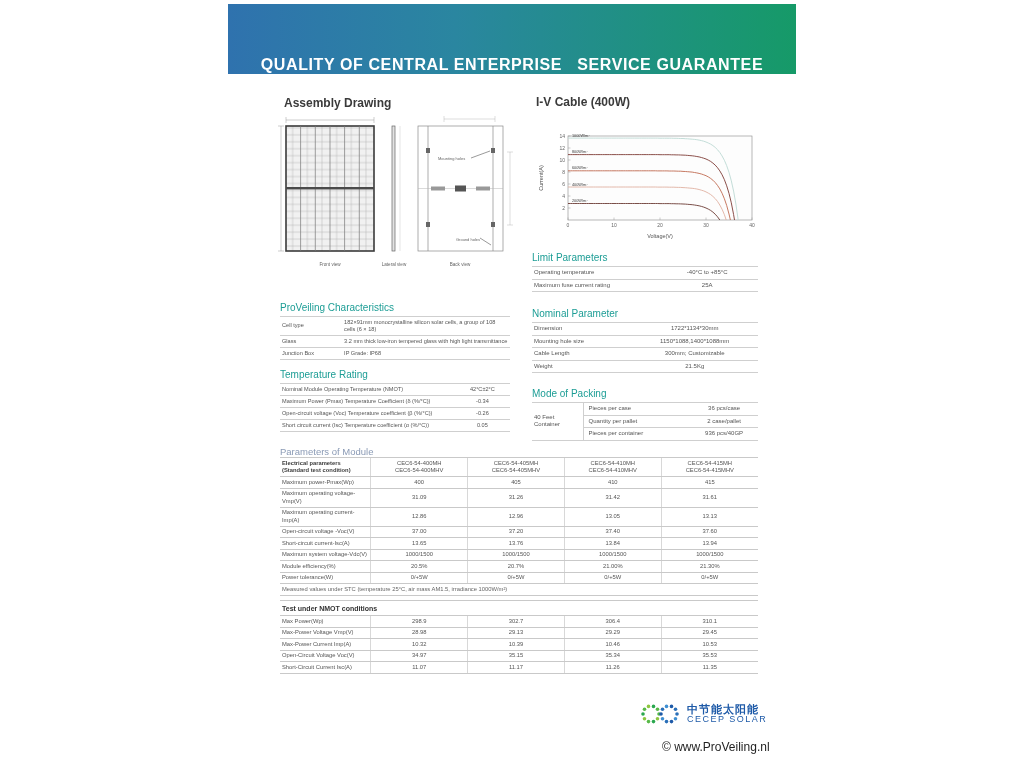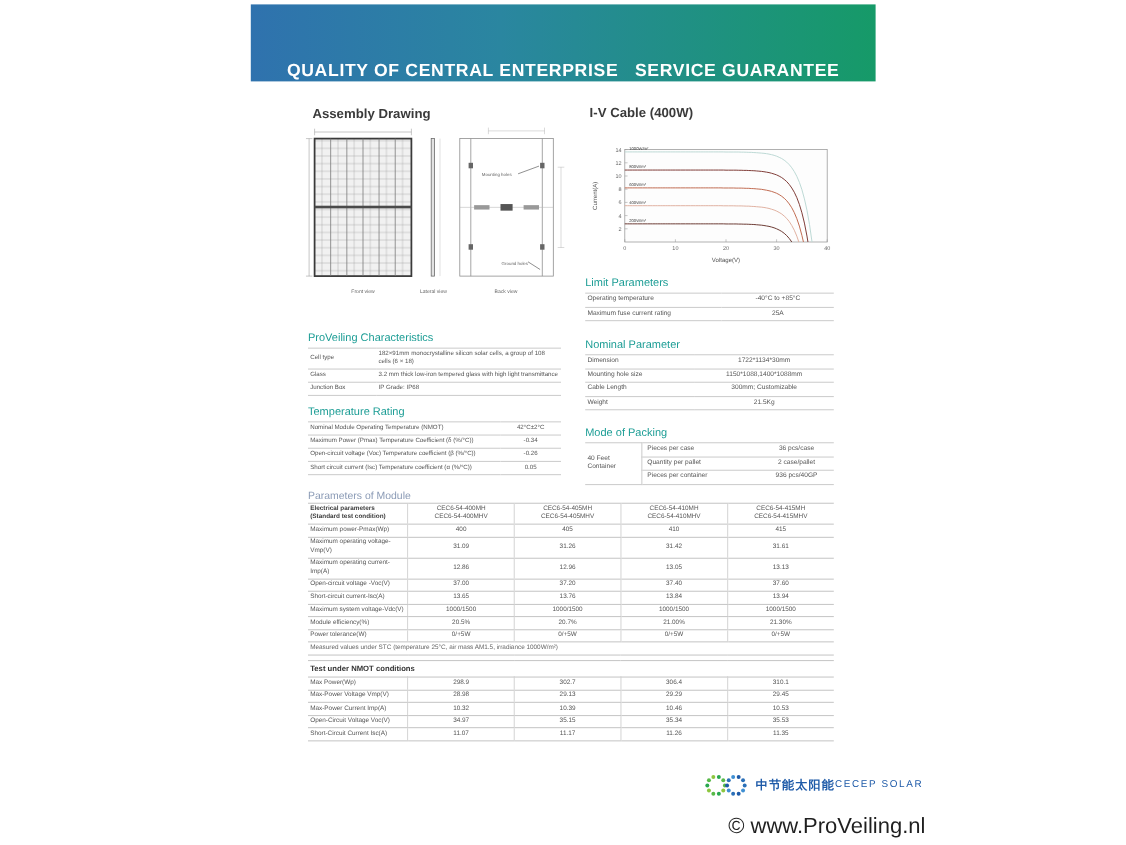--- a/index.html
+++ b/index.html
@@ -48,25 +48,25 @@
   .big .vline { border-left:1px solid #d8d8d8; }
   .footnote td { text-align:left !important; color:#666; }
   .nmot-title td { font-weight:bold; color:#333; font-size:7px; text-align:left !important; padding:2.5px 2px; }
 
   
   .drawing-svg, .chart-svg { position:absolute; }
   .svg-label { font-size:4.6px; fill:#666; }
 
   
   .logo { position:absolute; left:640px; top:700px; display:flex; align-items:center; gap:5px; }
-  .logo-text { display:flex; flex-direction:row; line-height:1.1; }
+  .logo-text { display:flex; flex-direction:column; line-height:1.1; }
   .logo-cn { color:#1e5aa8; font-size:11px; font-weight:bold; letter-spacing:1px; }
   .logo-en { color:#1e5aa8; font-size:9px; letter-spacing:1.5px; }
 
-  .watermark { position:absolute; left:662px; top:740px; font-size:20px; color:#1f1f1f; }
+  .watermark { position:absolute; left:662px; top:740px; font-size:12px; color:#1f1f1f; }
 </style>
 </head>
 <body>
 
 <div id="stage">
 
   <div class="banner">
     <div class="banner-title">QUALITY OF CENTRAL ENTERPRISE   SERVICE GUARANTEE</div>
   </div>
 

